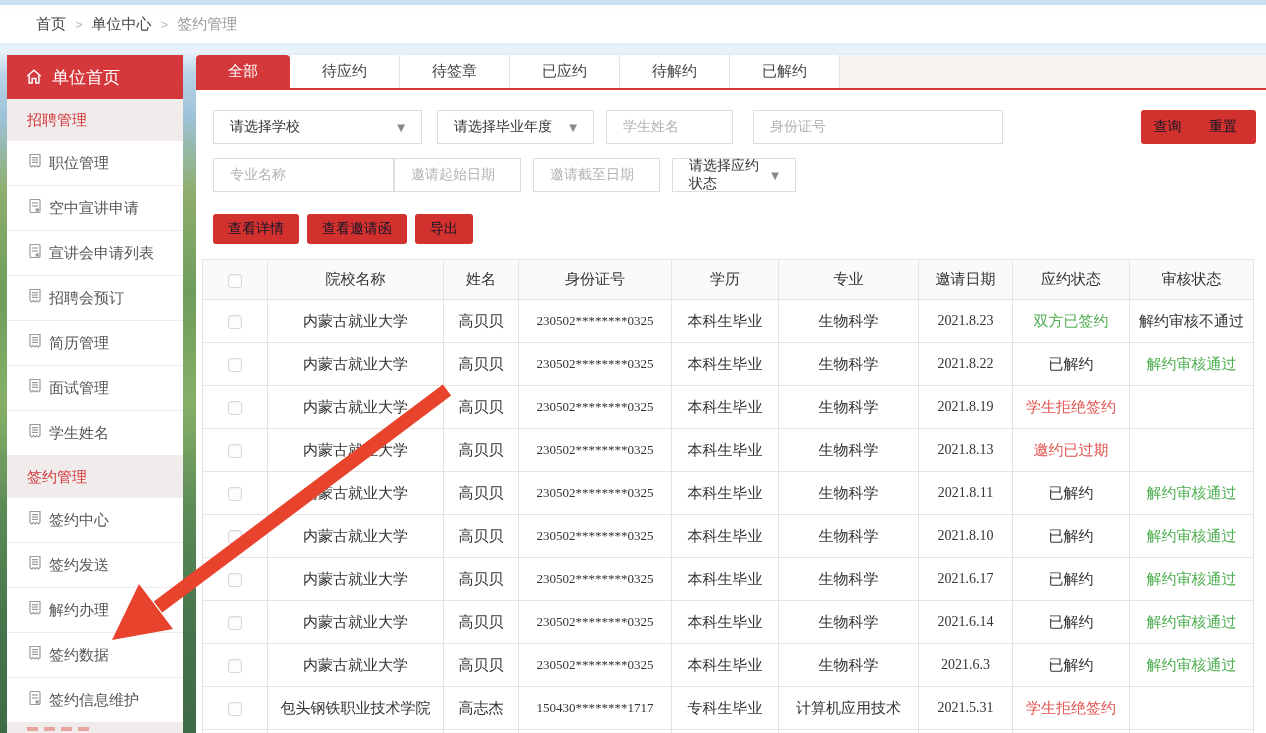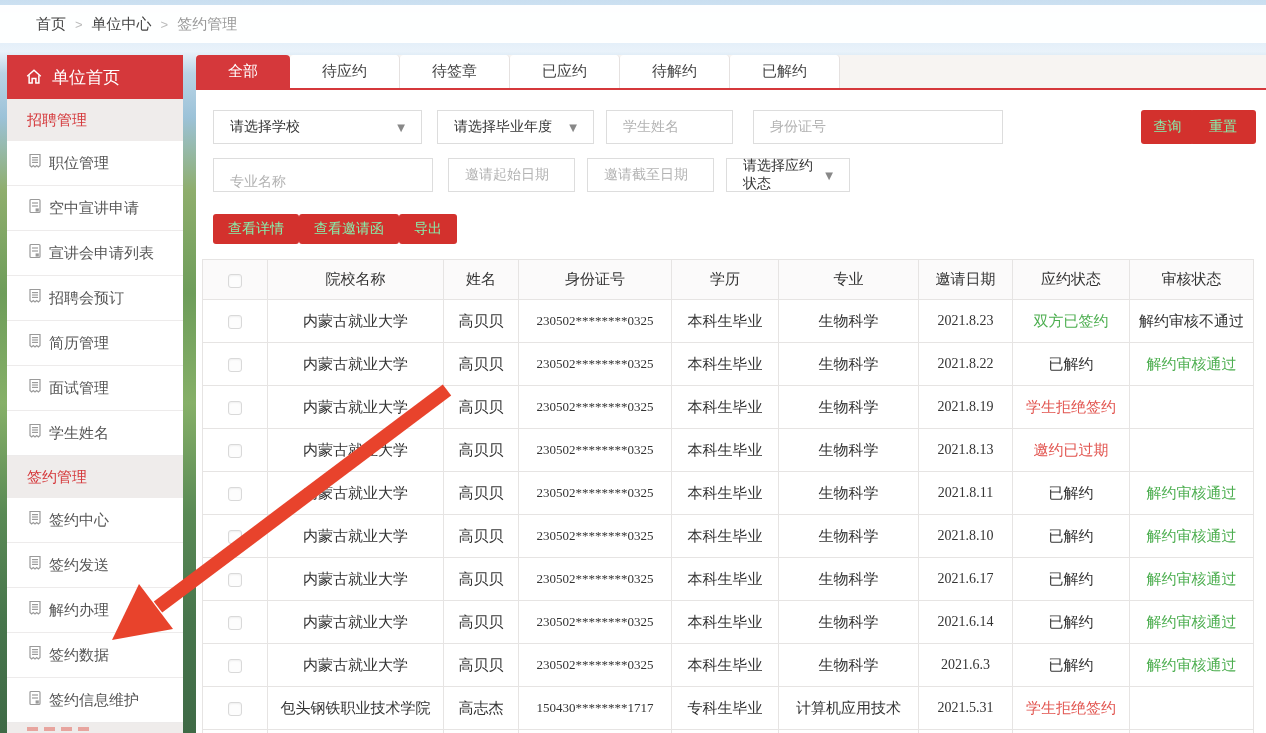--- a/index.html
+++ b/index.html
@@ -79,27 +79,27 @@
   .filter-panel{ position:relative; padding:20px 0 0 17px; }
   .f-row{ display:flex; margin-bottom:14px; }
   .f-field{
     height:34px; border:1px solid var(--border); background:#fff;
     display:flex; align-items:center; padding:0 16px; font-size:14px;
   }
   .f-field .ph{ color:#b3b3b3; }
   .f-field .val{ color:#333; }
   .f-field .caret{ margin-left:auto; color:#888; font-size:10px; font-family:"DejaVu Sans",sans-serif; }
   .btn{
-    background:var(--btn-red); color:#86efac; border:none; border-radius:3px;
+    background:var(--btn-red); color:#0f172a; border:none; border-radius:3px;
     font-size:14px; font-family:Liberation Sans, sans-serif; cursor:pointer;
   }
   .search-btn{ position:absolute; top:20px; right:72px; width:53px; height:34px; }
   .reset-btn{ position:absolute; top:20px; right:10px; width:66px; height:34px; }
 
-  .action-row{ display:flex; padding:8px 12px 0 17px; }
+  .action-row{ display:flex; gap:8px; padding:8px 12px 0 17px; }
   .action-row .btn{ height:30px; padding:0 15px; }
 
   
   table{
     border-collapse:collapse; table-layout:fixed;
     margin:15px 13px 0 6px; width:1051px;
   }
   th,td{
     border:1px solid var(--tbl-border); text-align:center;
     overflow:hidden; white-space:nowrap;
@@ -264,21 +264,21 @@
           <span class="caret">▼</span>
         </div>
         <div class="f-field" style="width: 127px; margin-right: 20px;">
           <span class="ph">学生姓名</span>
         </div>
         <div class="f-field" style="width: 250px; margin-right: 0px;">
           <span class="ph">身份证号</span>
         </div>
       </div>
     <div class="f-row" id="filter-row-2">
-        <div class="f-field" style="width: 220px; margin-right: 15px; align-items: flex-end;">
+        <div class="f-field" style="width: 181px; ">
           <span class="ph">专业名称</span>
         </div>
         <div class="f-field" style="width: 127px; margin-right: 12px;">
           <span class="ph">邀请起始日期</span>
         </div>
         <div class="f-field" style="width: 127px; margin-right: 12px;">
           <span class="ph">邀请截至日期</span>
         </div>
         <div class="f-field" style="width: 124px; margin-right: 0px;">
           <span class="val">请选择应约状态</span>

